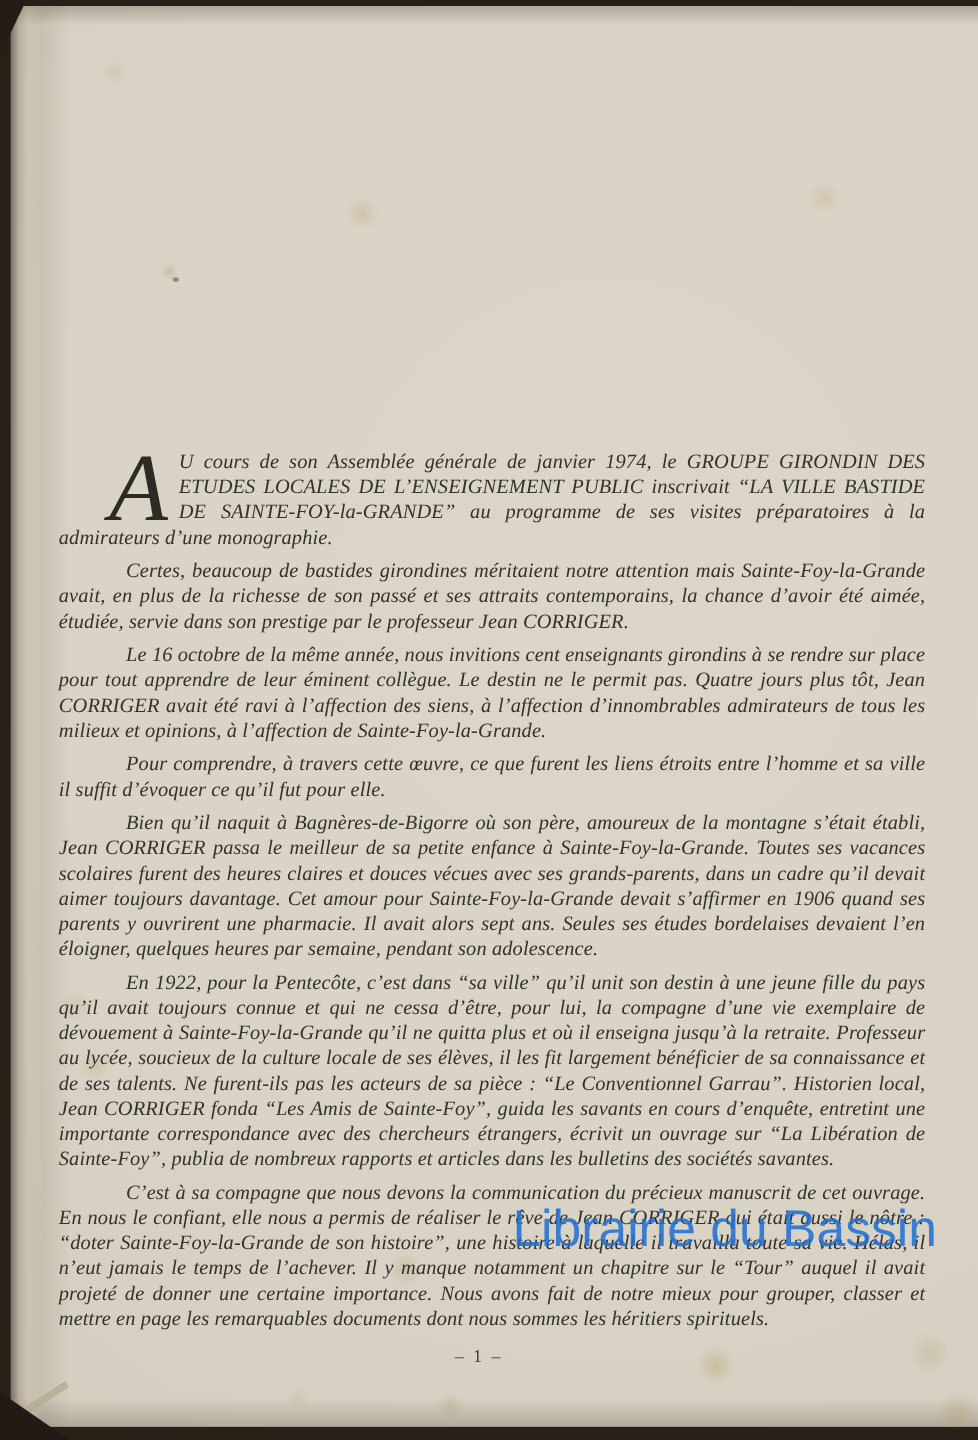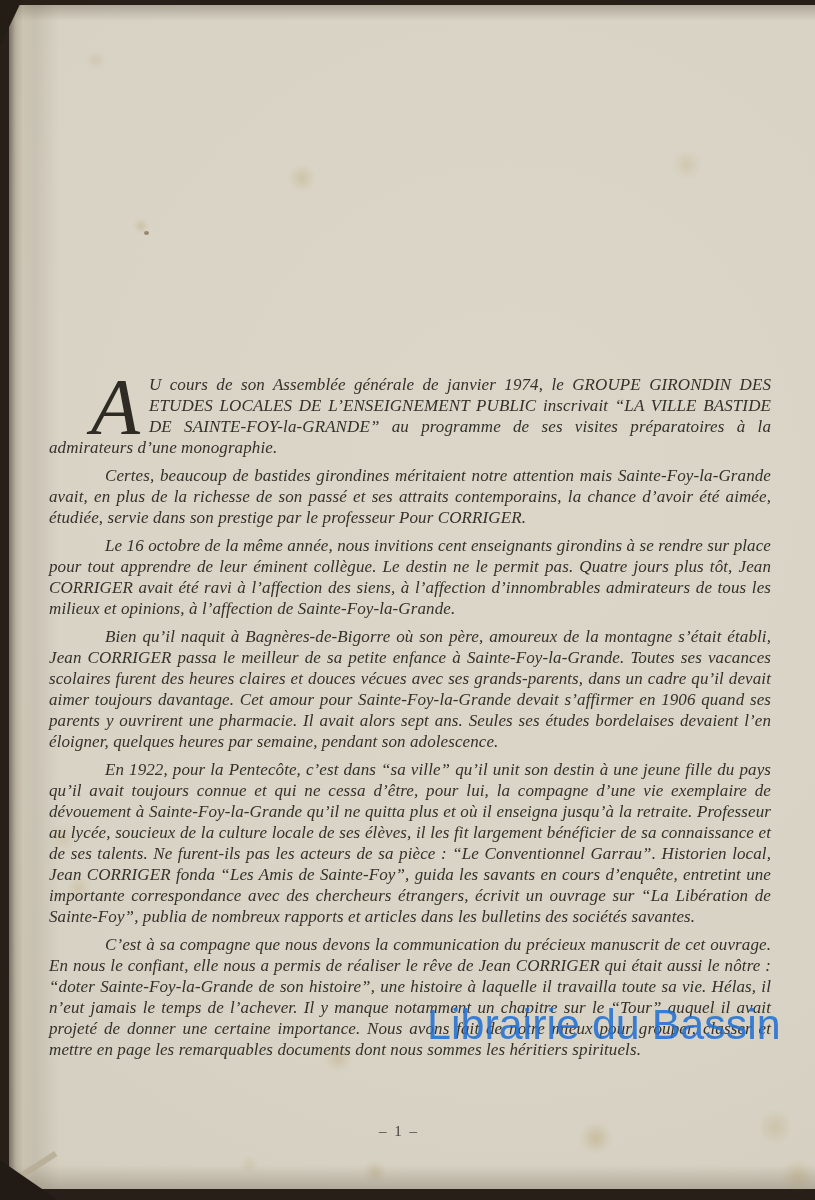--- a/index.html
+++ b/index.html
@@ -90,22 +90,23 @@
     <div class="stain s10"></div>
     <div class="stain s11"></div>
     <div class="stain s12"></div>
     <div class="stain s13"></div>
     <div class="speck"></div>
 
     <div class="text">
       <p class="first">
         <span class="dropcap">A</span><span>U cours de son Assemblée générale de janvier 1974, le GROUPE GIRONDIN DES ETUDES LOCALES DE L’ENSEIGNEMENT PUBLIC inscrivait “LA VILLE BASTIDE DE SAINTE-FOY-la-GRANDE” au programme de ses visites préparatoires à la admirateurs d’une monographie.</span>
       </p>
-      <p>Certes, beaucoup de bastides girondines méritaient notre attention mais Sainte-Foy-la-Grande avait, en plus de la richesse de son passé et ses attraits contemporains, la chance d’avoir été aimée, étudiée, servie dans son prestige par le professeur Pour CORRIGER.</p>
+      <p>Certes, beaucoup de bastides girondines méritaient notre attention mais Sainte-Foy-la-Grande avait, en plus de la richesse de son passé et ses attraits contemporains, la chance d’avoir été aimée, étudiée, servie dans son prestige par le professeur Jean CORRIGER.</p>
       <p>Le 16 octobre de la même année, nous invitions cent enseignants girondins à se rendre sur place pour tout apprendre de leur éminent collègue. Le destin ne le permit pas. Quatre jours plus tôt, Jean CORRIGER avait été ravi à l’affection des siens, à l’affection d’innombrables admirateurs de tous les milieux et opinions, à l’affection de Sainte-Foy-la-Grande.</p>
+      <p>Pour comprendre, à travers cette œuvre, ce que furent les liens étroits entre l’homme et sa ville il suffit d’évoquer ce qu’il fut pour elle.</p>
       <p>Bien qu’il naquit à Bagnères-de-Bigorre où son père, amoureux de la montagne s’était établi, Jean CORRIGER passa le meilleur de sa petite enfance à Sainte-Foy-la-Grande. Toutes ses vacances scolaires furent des heures claires et douces vécues avec ses grands-parents, dans un cadre qu’il devait aimer toujours davantage. Cet amour pour Sainte-Foy-la-Grande devait s’affirmer en 1906 quand ses parents y ouvrirent une pharmacie. Il avait alors sept ans. Seules ses études bordelaises devaient l’en éloigner, quelques heures par semaine, pendant son adolescence.</p>
       <p>En 1922, pour la Pentecôte, c’est dans “sa ville” qu’il unit son destin à une jeune fille du pays qu’il avait toujours connue et qui ne cessa d’être, pour lui, la compagne d’une vie exemplaire de dévouement à Sainte-Foy-la-Grande qu’il ne quitta plus et où il enseigna jusqu’à la retraite. Professeur au lycée, soucieux de la culture locale de ses élèves, il les fit largement bénéficier de sa connaissance et de ses talents. Ne furent-ils pas les acteurs de sa pièce : “Le Conventionnel Garrau”. Historien local, Jean CORRIGER fonda “Les Amis de Sainte-Foy”, guida les savants en cours d’enquête, entretint une importante correspondance avec des chercheurs étrangers, écrivit un ouvrage sur “La Libération de Sainte-Foy”, publia de nombreux rapports et articles dans les bulletins des sociétés savantes.</p>
       <p>C’est à sa compagne que nous devons la communication du précieux manuscrit de cet ouvrage. En nous le confiant, elle nous a permis de réaliser le rêve de Jean CORRIGER qui était aussi le nôtre : “doter Sainte-Foy-la-Grande de son histoire”, une histoire à laquelle il travailla toute sa vie. Hélas, il n’eut jamais le temps de l’achever. Il y manque notamment un chapitre sur le “Tour” auquel il avait projeté de donner une certaine importance. Nous avons fait de notre mieux pour grouper, classer et mettre en page les remarquables documents dont nous sommes les héritiers spirituels.</p>
     </div>
 
     <div class="pageno">– 1 –</div>
   </div>
 
   <div class="corner-tl"></div>
   <div class="corner-bl-edge"></div>

